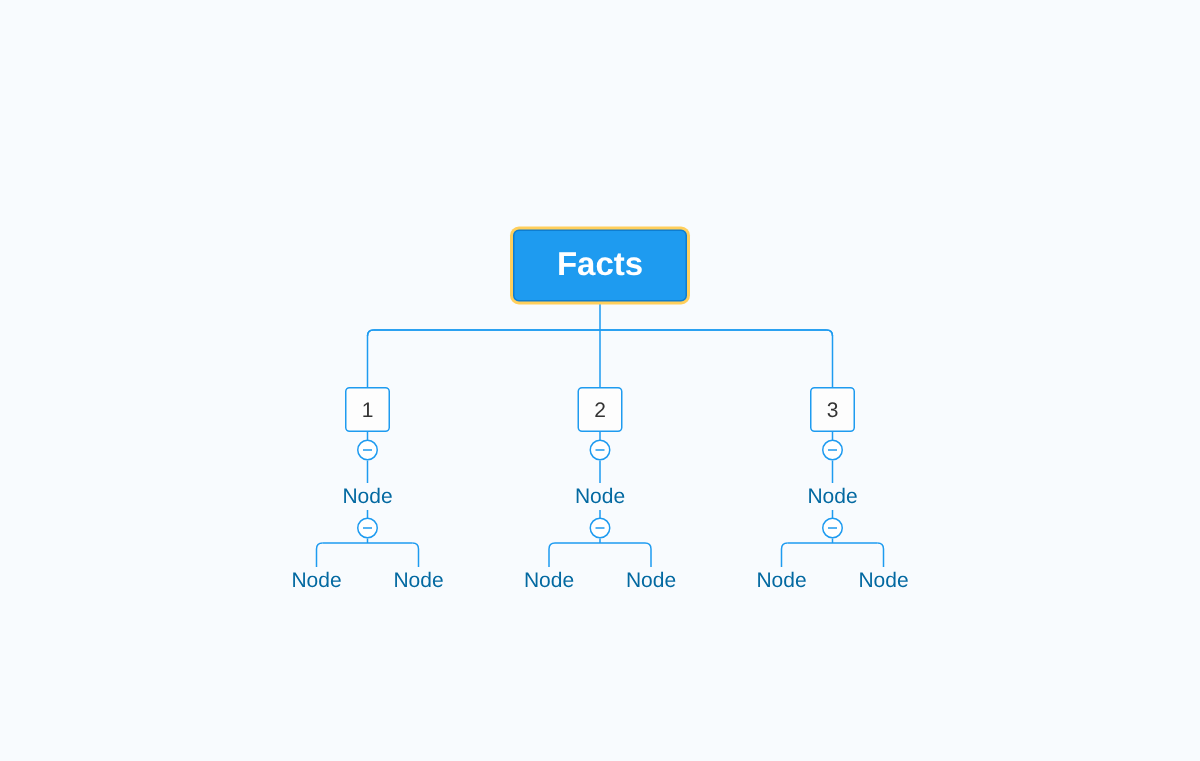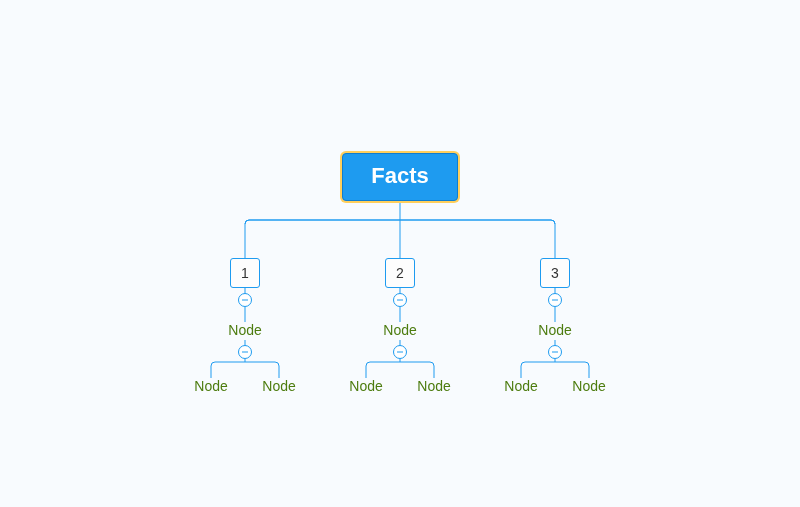--- a/index.html
+++ b/index.html
@@ -1,20 +1,20 @@
 <!DOCTYPE html>
 <html><head>
 <meta charset="utf-8">
 <style>
   html,body{margin:0;padding:0;width:800px;height:507px;background:#f8fbfe;font-family:"Segoe UI",Arial,sans-serif;overflow:hidden}
   .canvas{position:relative;width:632px;height:507px}
   .node{position:absolute;box-sizing:border-box;text-align:center}
   .root{width:116px;height:48px;left:342px;top:153px;background:#1e9bf0;border:1px solid #0e7dd0;border-radius:4px;box-shadow:0 0 0 2px #ffcf5c;color:#fff;font-weight:700;font-size:22px;line-height:44px}
   .num{width:30px;height:30px;border:1px solid #1e9bf0;border-radius:3px;background:#fdfdfd;color:#333;font-size:14px;line-height:28px}
-  .leaf{color:#4d7c0f;font-size:14px}
+  .leaf{color:#0369a1;font-size:14px}
   .toggle{position:absolute;width:14px;height:14px;border:1px solid #1e9bf0;border-radius:50%;background:#fff;box-sizing:border-box}
   .toggle::after{content:"";position:absolute;left:3px;right:3px;top:50%;height:1px;background:#1e9bf0;transform:translateY(-0.5px)}
   svg.connectors{position:absolute;left:0;top:0;pointer-events:none}
   svg.connectors path,svg.connectors line{fill:none;stroke:#1e9bf0;stroke-width:1}
 </style>
 </head>
 <body>
 
 <div class="canvas">
 

